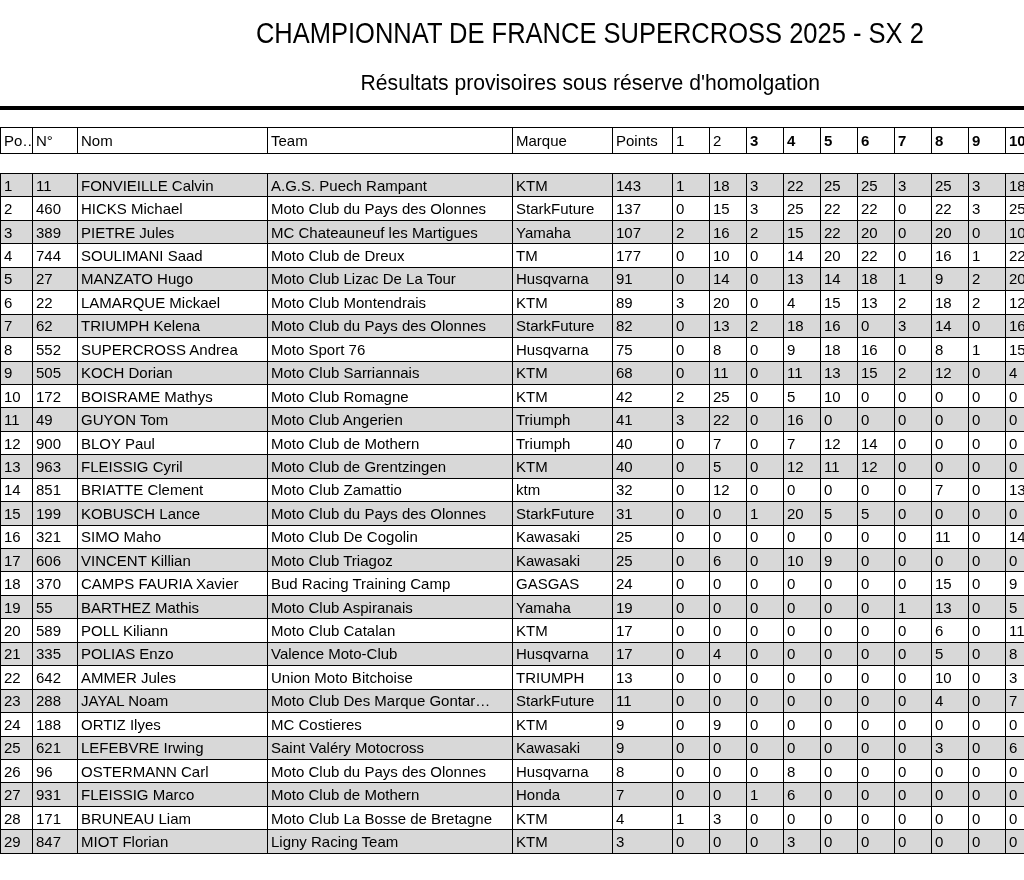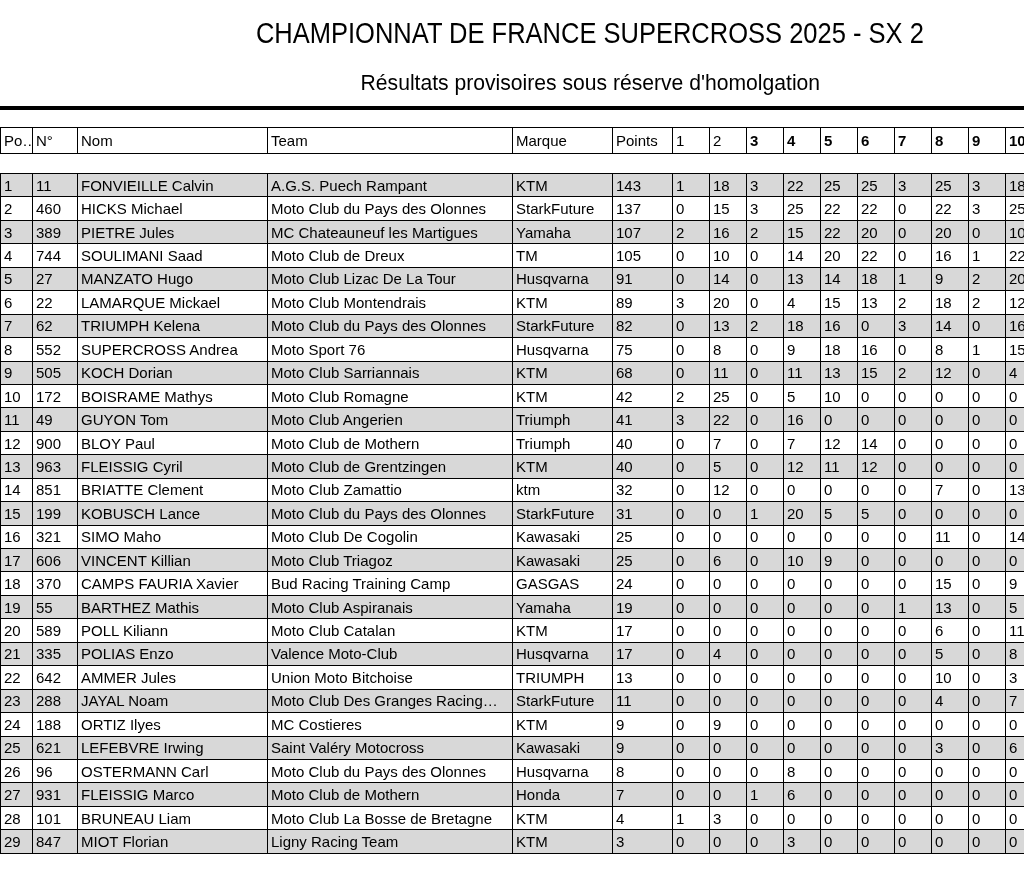--- a/index.html
+++ b/index.html
@@ -161,21 +161,21 @@
           <td>20</td>
           <td>0</td>
           <td>10</td>
         </tr>
         <tr>
           <td>4</td>
           <td>744</td>
           <td>SOULIMANI Saad</td>
           <td>Moto Club de Dreux</td>
           <td>TM</td>
-          <td>105</td>
+          <td>177</td>
           <td>0</td>
           <td>10</td>
           <td>0</td>
           <td>14</td>
           <td>20</td>
           <td>22</td>
           <td>0</td>
           <td>16</td>
           <td>1</td>
           <td>22</td>
@@ -501,21 +501,21 @@
           <td>0</td>
           <td>0</td>
           <td>10</td>
           <td>0</td>
           <td>3</td>
         </tr>
         <tr>
           <td>23</td>
           <td>288</td>
           <td>JAYAL Noam</td>
-          <td>Moto Club Des Granges Racing…</td>
+          <td>Moto Club Des Marque Gontar…</td>
           <td>StarkFuture</td>
           <td>11</td>
           <td>0</td>
           <td>0</td>
           <td>0</td>
           <td>0</td>
           <td>0</td>
           <td>0</td>
           <td>0</td>
           <td>4</td>
@@ -589,21 +589,21 @@
           <td>6</td>
           <td>0</td>
           <td>0</td>
           <td>0</td>
           <td>0</td>
           <td>0</td>
           <td>0</td>
         </tr>
         <tr>
           <td>28</td>
-          <td>101</td>
+          <td>171</td>
           <td>BRUNEAU Liam</td>
           <td>Moto Club La Bosse de Bretagne</td>
           <td>KTM</td>
           <td>4</td>
           <td>1</td>
           <td>3</td>
           <td>0</td>
           <td>0</td>
           <td>0</td>
           <td>0</td>

